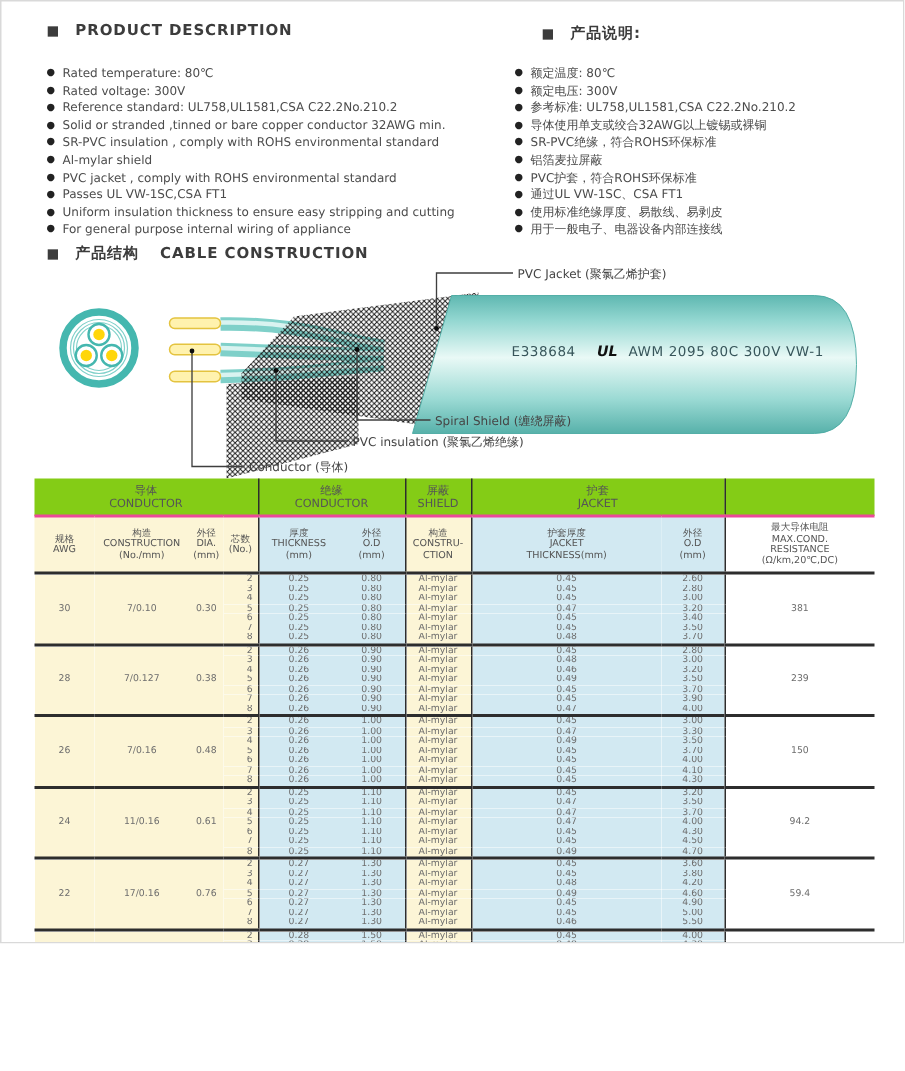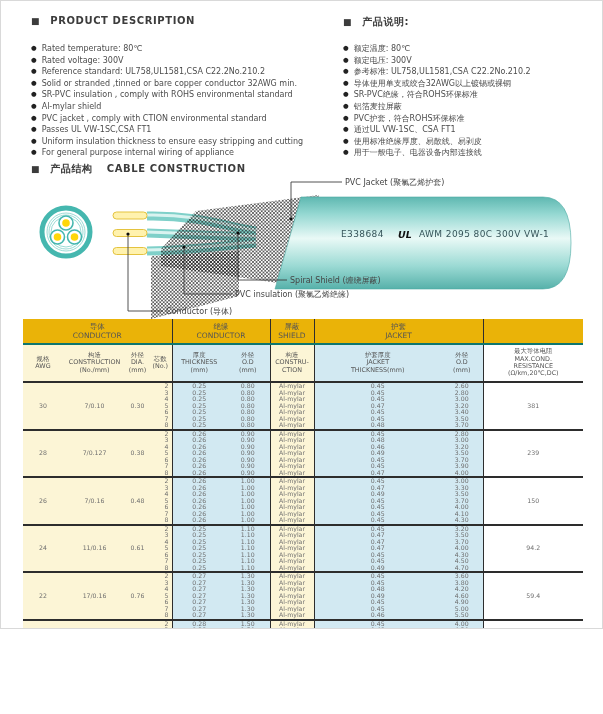--- a/index.html
+++ b/index.html
@@ -8,22 +8,22 @@
   .sec-title{position:absolute;font-size:10px;font-weight:bold;color:#3c3c3c;letter-spacing:.6px;white-space:nowrap;}
   .sec-title::before{content:"■";margin-right:6px;font-size:9px;}
   .sec-title .t2{margin-left:10px;}
   .desc{position:absolute;font-size:8px;color:#4c4c4c;}
   .desc .li{line-height:10.6px;white-space:nowrap;}
   .desc .li::before{content:"●";font-size:6.5px;margin-right:5px;vertical-align:1px;color:#222;}
   .diagram{position:absolute;left:0;top:170px;pointer-events:none;}
   
   .spec{position:absolute;left:22px;top:318px;border-collapse:collapse;table-layout:fixed;}
   .spec th,.spec td{padding:0;font-weight:normal;}
-  .grow th{font-size:7.5px;line-height:9.5px;color:#555;height:24px;border-bottom:2px solid #0f766e;
-           background:#eab308;vertical-align:middle;text-align:center;}
+  .grow th{font-size:7.5px;line-height:9.5px;color:#555;height:24px;border-bottom:2px solid #ec4899;
+           background:#84cc16;vertical-align:middle;text-align:center;}
   .grow th span{display:block;}
   .crow th{font-size:6.4px;line-height:7.4px;color:#555;height:36px;border-bottom:2px solid #2d2d2d;
            vertical-align:middle;text-align:center;}
   .crow th span{display:block;}
   .spec td{font-size:6.2px;line-height:6.5px;height:6.5px;color:#6e6e6e;text-align:center;
            white-space:nowrap;overflow:hidden;vertical-align:middle;}
   .spec td.r{text-align:right;padding-right:3px;}
   .cream{background:#fcf5d6;}
   .blue{background:#d2e9f2;}
   .gbr{border-right:1px solid #2d2d2d;}
@@ -31,32 +31,32 @@
   td.span{border-bottom:2px solid #2d2d2d;}
 </style>
 </head>
 <body>
 
 <div class="page">
 
   <div class="sec-title" style="left:30px;top:14px;">
     <span>PRODUCT DESCRIPTION</span>
   </div>
-  <div class="sec-title" style="left:342px;top:14px;">
+  <div class="sec-title" style="left:360px;top:14px;">
     <span>产品说明:</span>
   </div>
 
   <div class="desc" style="left:30px;top:42px;width:300px;">
     <div class="li">Rated temperature: 80℃</div>
     <div class="li">Rated voltage: 300V</div>
     <div class="li">Reference standard: UL758,UL1581,CSA C22.2No.210.2</div>
     <div class="li">Solid or stranded ,tinned or bare copper conductor 32AWG min.</div>
     <div class="li">SR-PVC insulation , comply with ROHS environmental standard</div>
     <div class="li">Al-mylar shield</div>
-    <div class="li">PVC jacket , comply with CTION environmental standard</div>
+    <div class="li">PVC jacket , comply with ROHS environmental standard</div>
     <div class="li">Passes UL VW-1SC,CSA FT1</div>
     <div class="li">Uniform insulation thickness to ensure easy stripping and cutting</div>
     <div class="li">For general purpose internal wiring of appliance</div>
   </div>
 
   <div class="desc" style="left:342px;top:42px;width:255px;">
     <div class="li">额定温度: 80℃</div>
     <div class="li">额定电压: 300V</div>
     <div class="li">参考标准: UL758,UL1581,CSA C22.2No.210.2</div>
     <div class="li">导体使用单支或绞合32AWG以上镀锡或裸铜</div>

